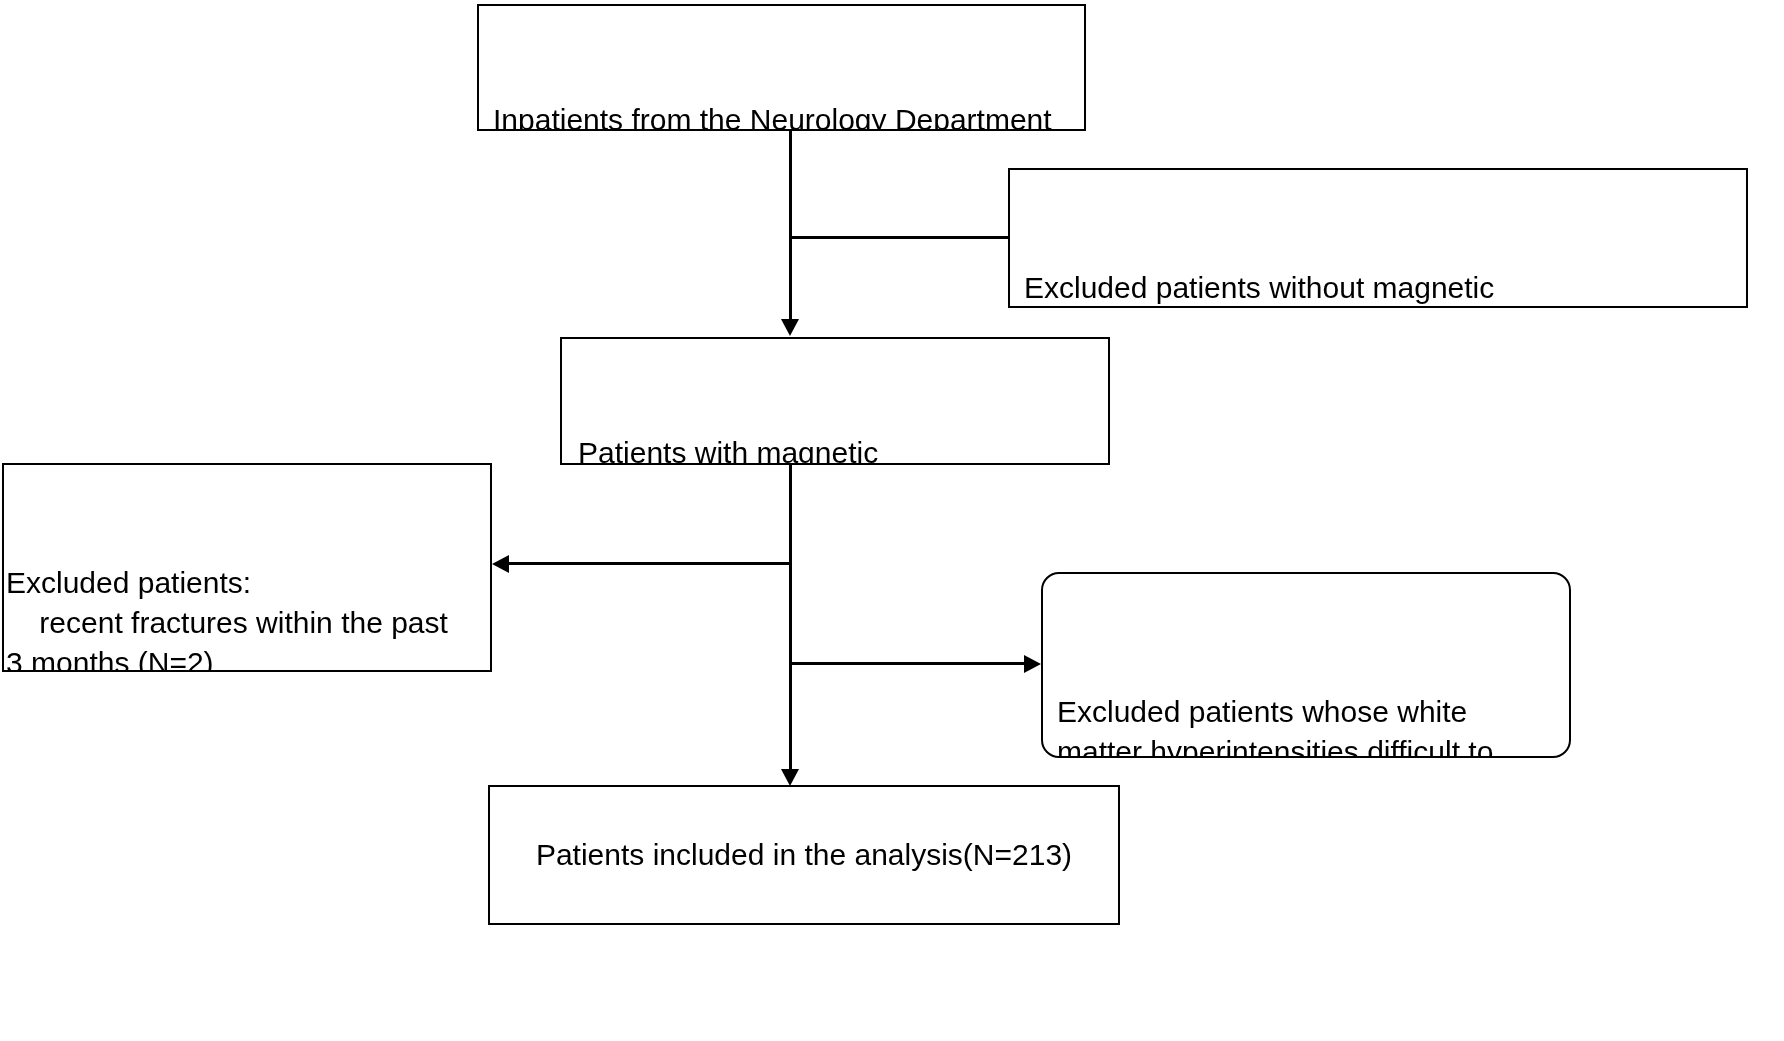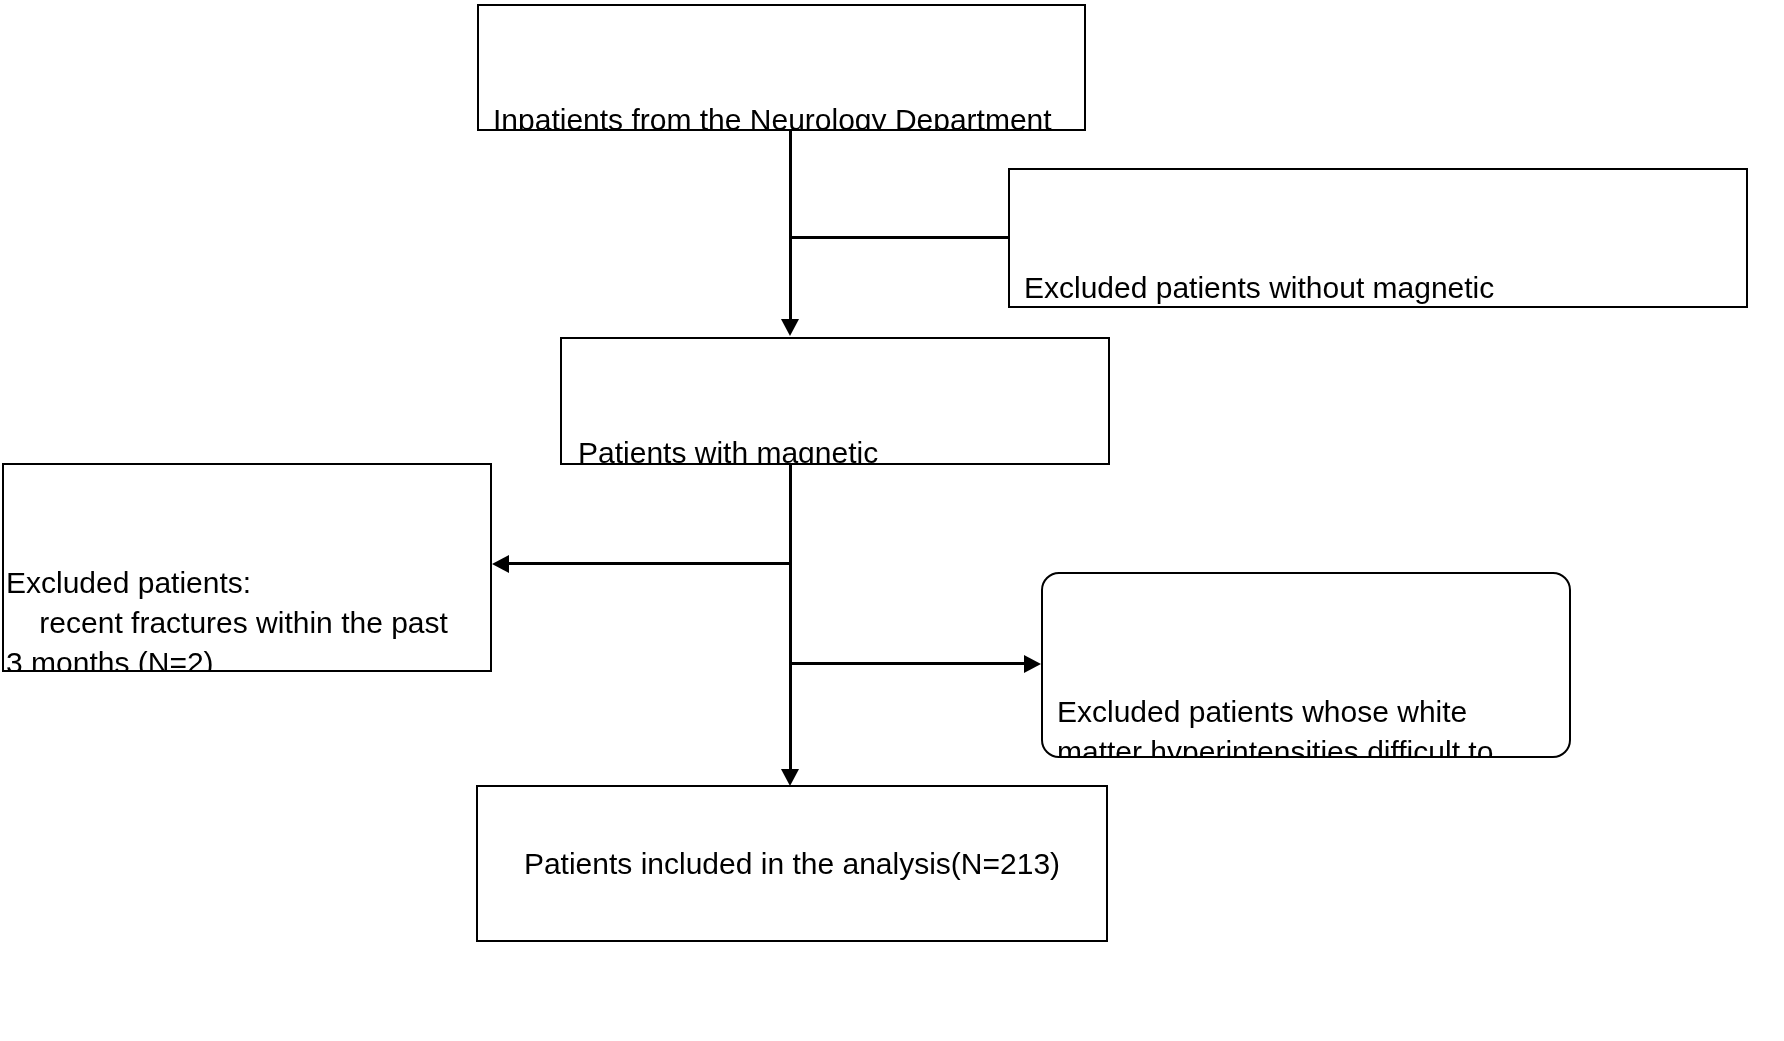--- a/index.html
+++ b/index.html
@@ -47,21 +47,21 @@
   #node-excluded-criteria {
     left: 2px; top: 463px; width: 490px; height: 209px;
     padding: 18px 0 0 2px;
   }
   #node-excluded-wmh {
     left: 1041px; top: 572px; width: 530px; height: 186px;
     padding: 38px 0 0 14px;
     border-radius: 18px;
   }
   #node-included {
-    left: 476px; top: 785px; width: 632px; height: 157px;
+    left: 488px; top: 785px; width: 632px; height: 140px;
     display: flex;
     align-items: center;
     justify-content: center;
     text-align: center;
   }
 
   
   .edge {
     position: absolute;
     background: #000000;

